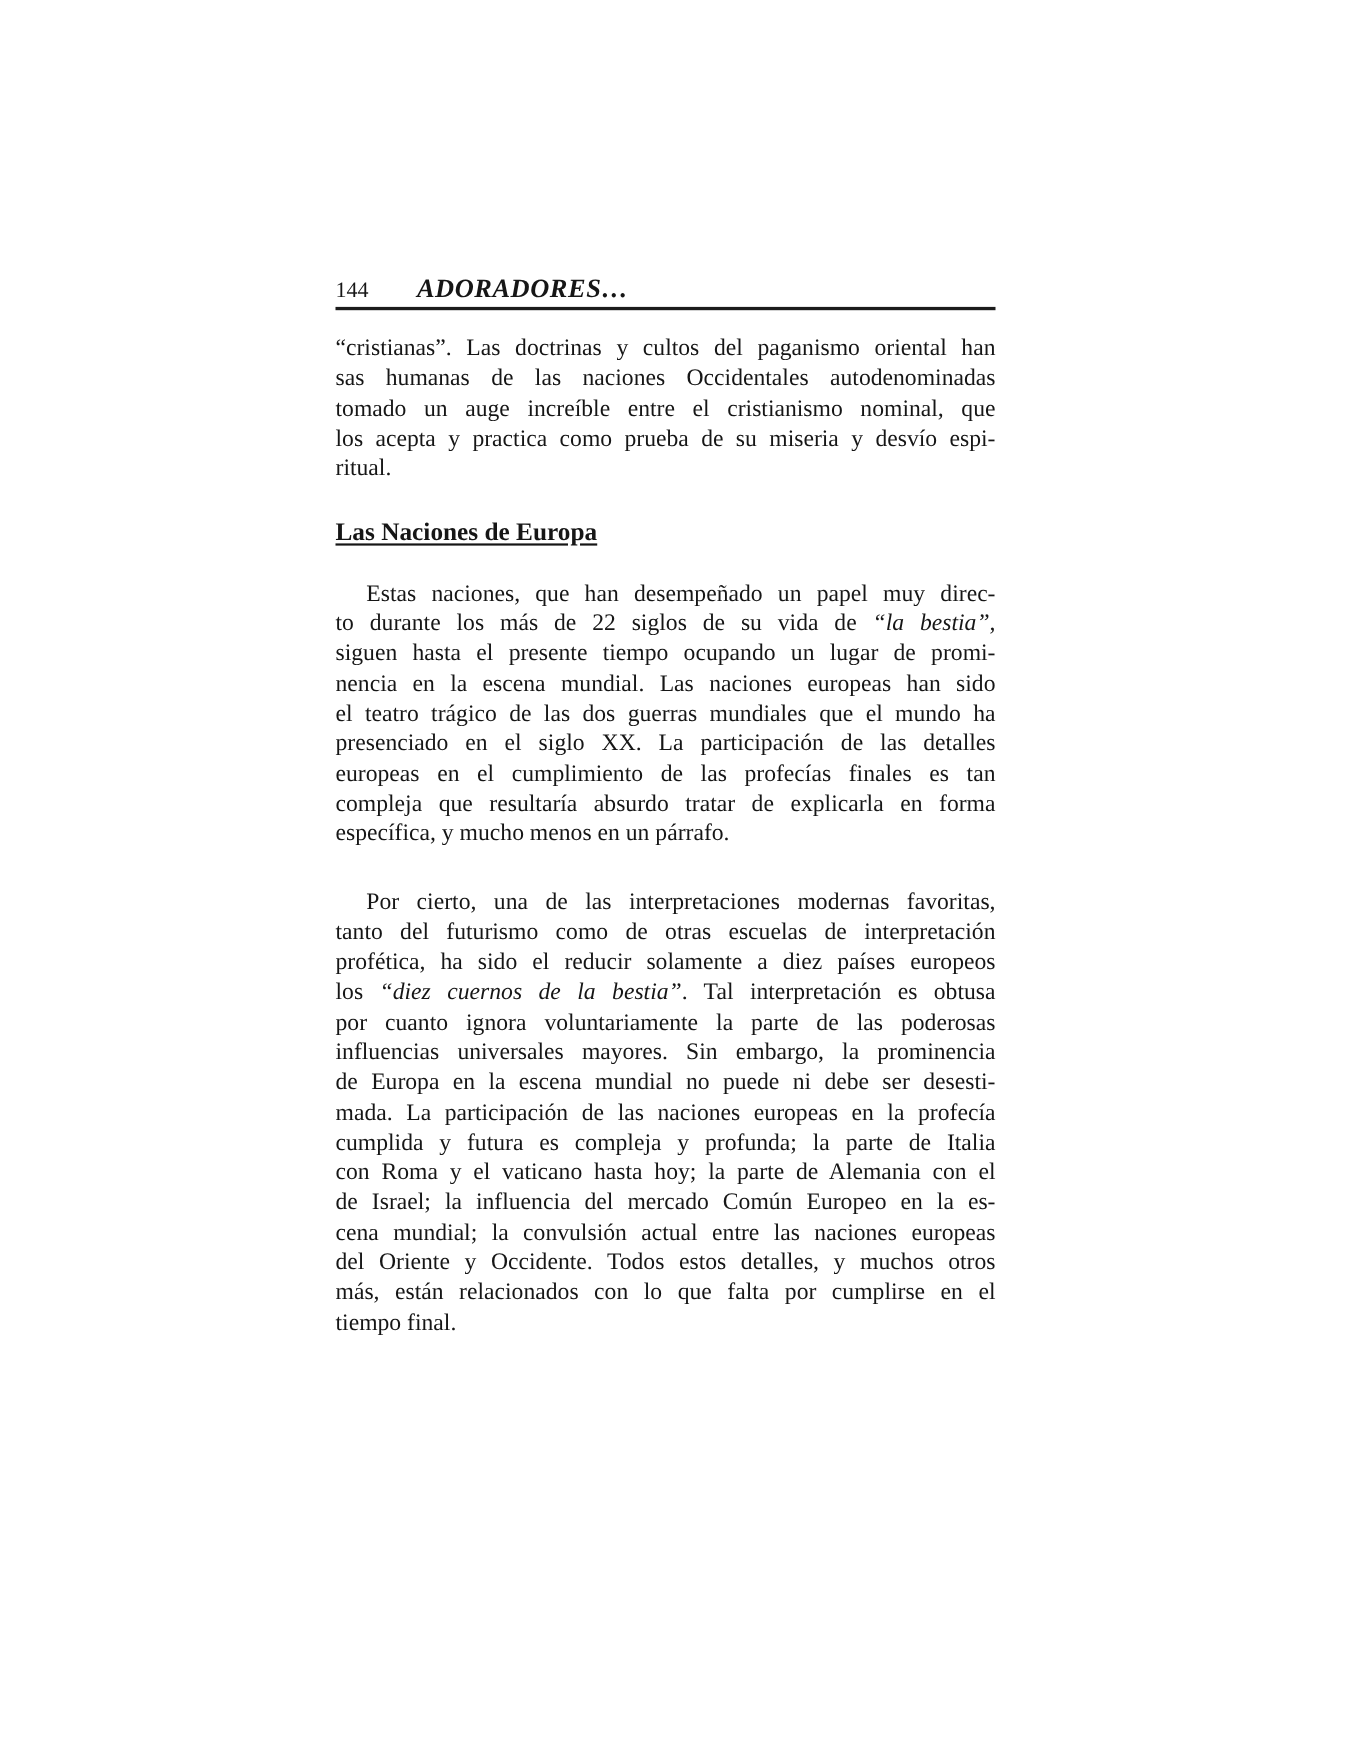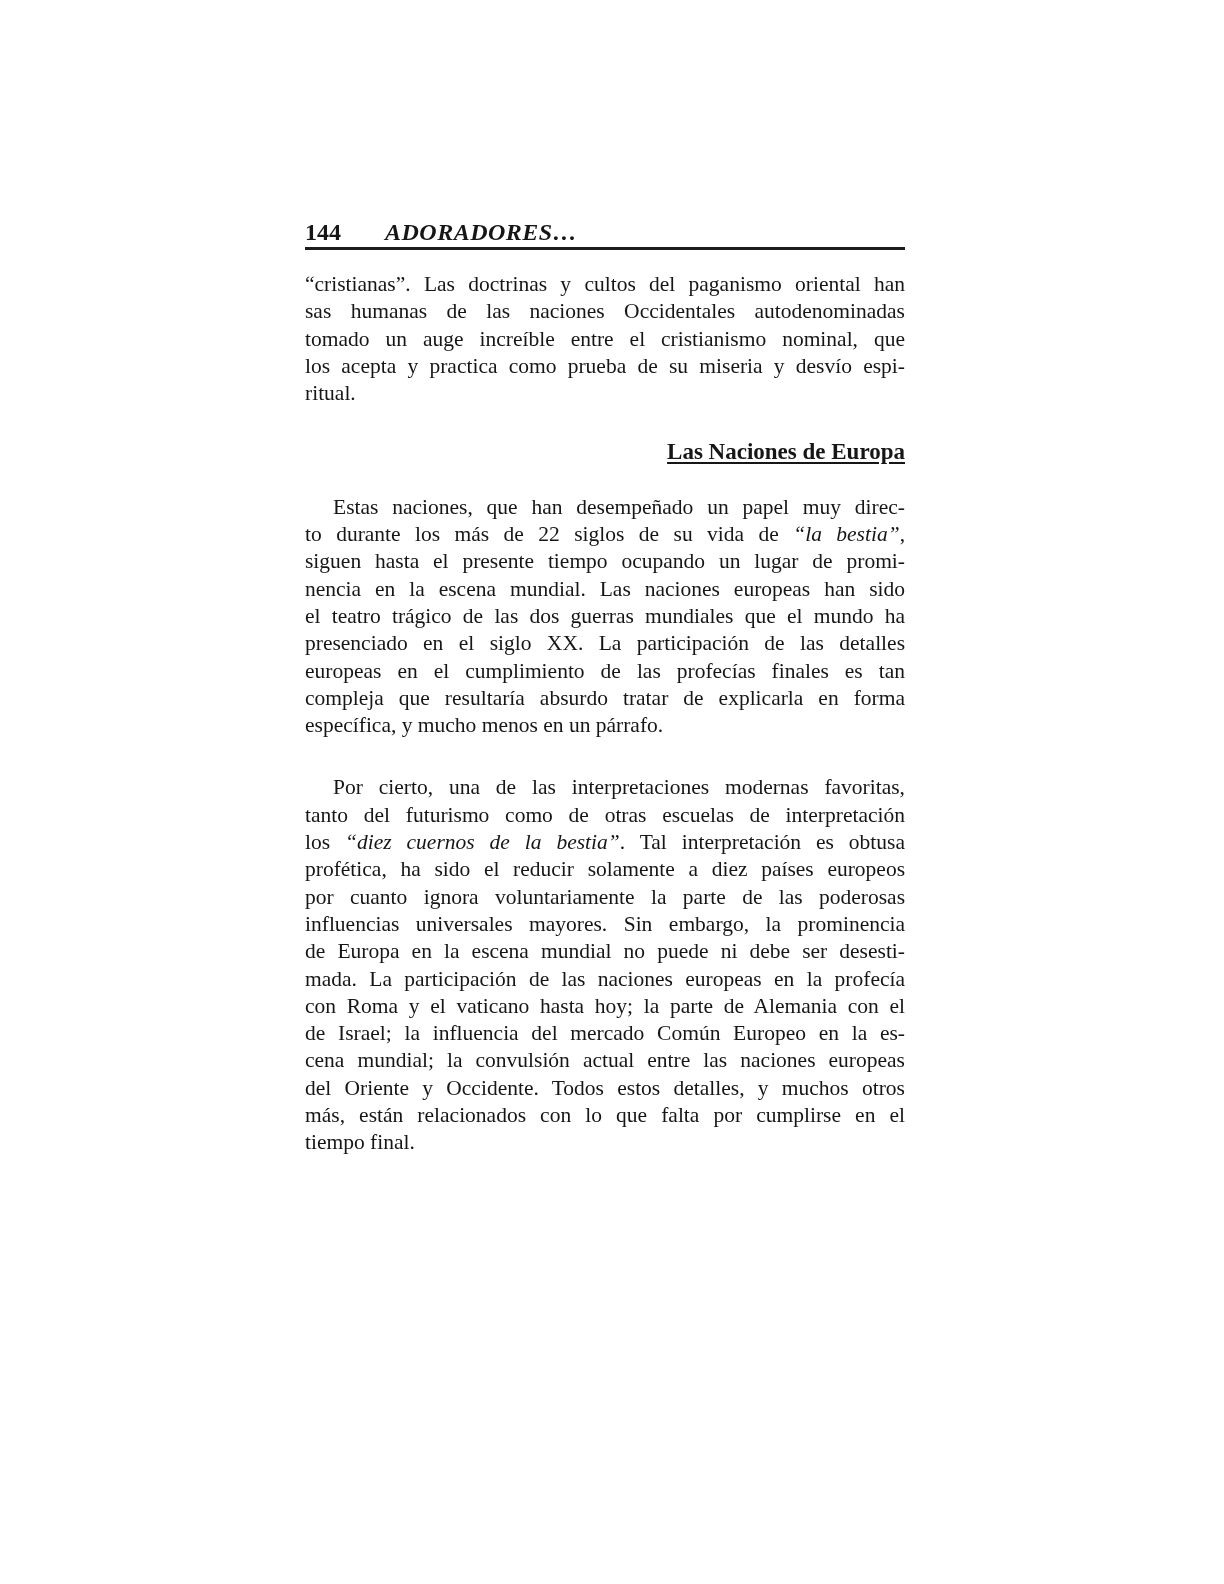--- a/index.html
+++ b/index.html
@@ -22,42 +22,43 @@
     top: 219px;
     width: 600px;
   }
   .header {
     display: flex;
     align-items: baseline;
     line-height: 26px;
     white-space: nowrap;
   }
   .page-number {
-    font-size: 24px;
-    font-weight: bold;
+    font-size: 20px;
+    font-weight: normal;
+    margin-top: 32px;
   }
   .running-title {
     font-size: 24px;
     font-weight: bold;
     font-style: italic;
     margin-left: 44px;
     letter-spacing: 0.5px;
   }
   .header-rule {
     height: 3px;
     background: #1c1c1c;
     margin-top: 2px;
   }
   .body-blocks {
     margin-top: 21px;
     font-size: 21.5px;
     line-height: 27.3px;
   }
   .heading {
-    text-align: right;
+    text-align: left;
     font-size: 23px;
     font-weight: bold;
     text-decoration: underline;
     text-underline-offset: 3px;
     margin: 31px 0 28px 0;
   }
   .para + .para {
     margin-top: 35px;
   }
   .line {
@@ -100,26 +101,27 @@
           <div class="line"><span>nencia en la escena mundial. Las naciones  europeas han sido</span></div>
           <div class="line"><span>el teatro trágico de las dos guerras mundiales que el mundo ha</span></div>
           <div class="line"><span>presenciado en el siglo XX.  La  participación de las detalles</span></div>
           <div class="line"><span>europeas  en el cumplimiento de las profecías finales es tan</span></div>
           <div class="line"><span>compleja que resultaría absurdo tratar de explicarla en forma</span></div>
           <div class="line lastline"><span>específica, y mucho menos en un párrafo.</span></div>
         </div>
         <div class="para">
           <div class="line indent"><span>Por cierto, una de las interpretaciones modernas favoritas,</span></div>
           <div class="line"><span>tanto del futurismo como de otras escuelas de interpretación</span></div>
+          <div class="line"><span>profética, ha sido el reducir solamente a diez países europeos</span></div>
           <div class="line"><span>los </span><em>“diez cuernos de la bestia”</em><span>. Tal interpretación es obtusa</span></div>
-          <div class="line"><span>profética, ha sido el reducir solamente a diez países europeos</span></div>
           <div class="line"><span>por cuanto ignora voluntariamente la parte  de las poderosas</span></div>
           <div class="line"><span>influencias universales mayores. Sin embargo, la prominencia</span></div>
           <div class="line"><span>de Europa en la escena mundial no puede ni debe ser desesti-</span></div>
           <div class="line"><span>mada. La participación de las naciones europeas en la profecía</span></div>
+          <div class="line"><span>cumplida y futura es compleja y profunda; la parte de Italia</span></div>
           <div class="line"><span>con Roma y el vaticano hasta hoy; la parte de Alemania con el</span></div>
           <div class="line"><span>de Israel; la influencia del mercado Común Europeo en la es-</span></div>
           <div class="line"><span>cena mundial; la convulsión actual entre las naciones europeas</span></div>
           <div class="line"><span>del Oriente y Occidente. Todos estos detalles, y muchos otros</span></div>
           <div class="line"><span>más, están relacionados con lo que falta por cumplirse en el</span></div>
           <div class="line lastline"><span>tiempo final.</span></div>
         </div>
       </div>
   </div>
 </div>

